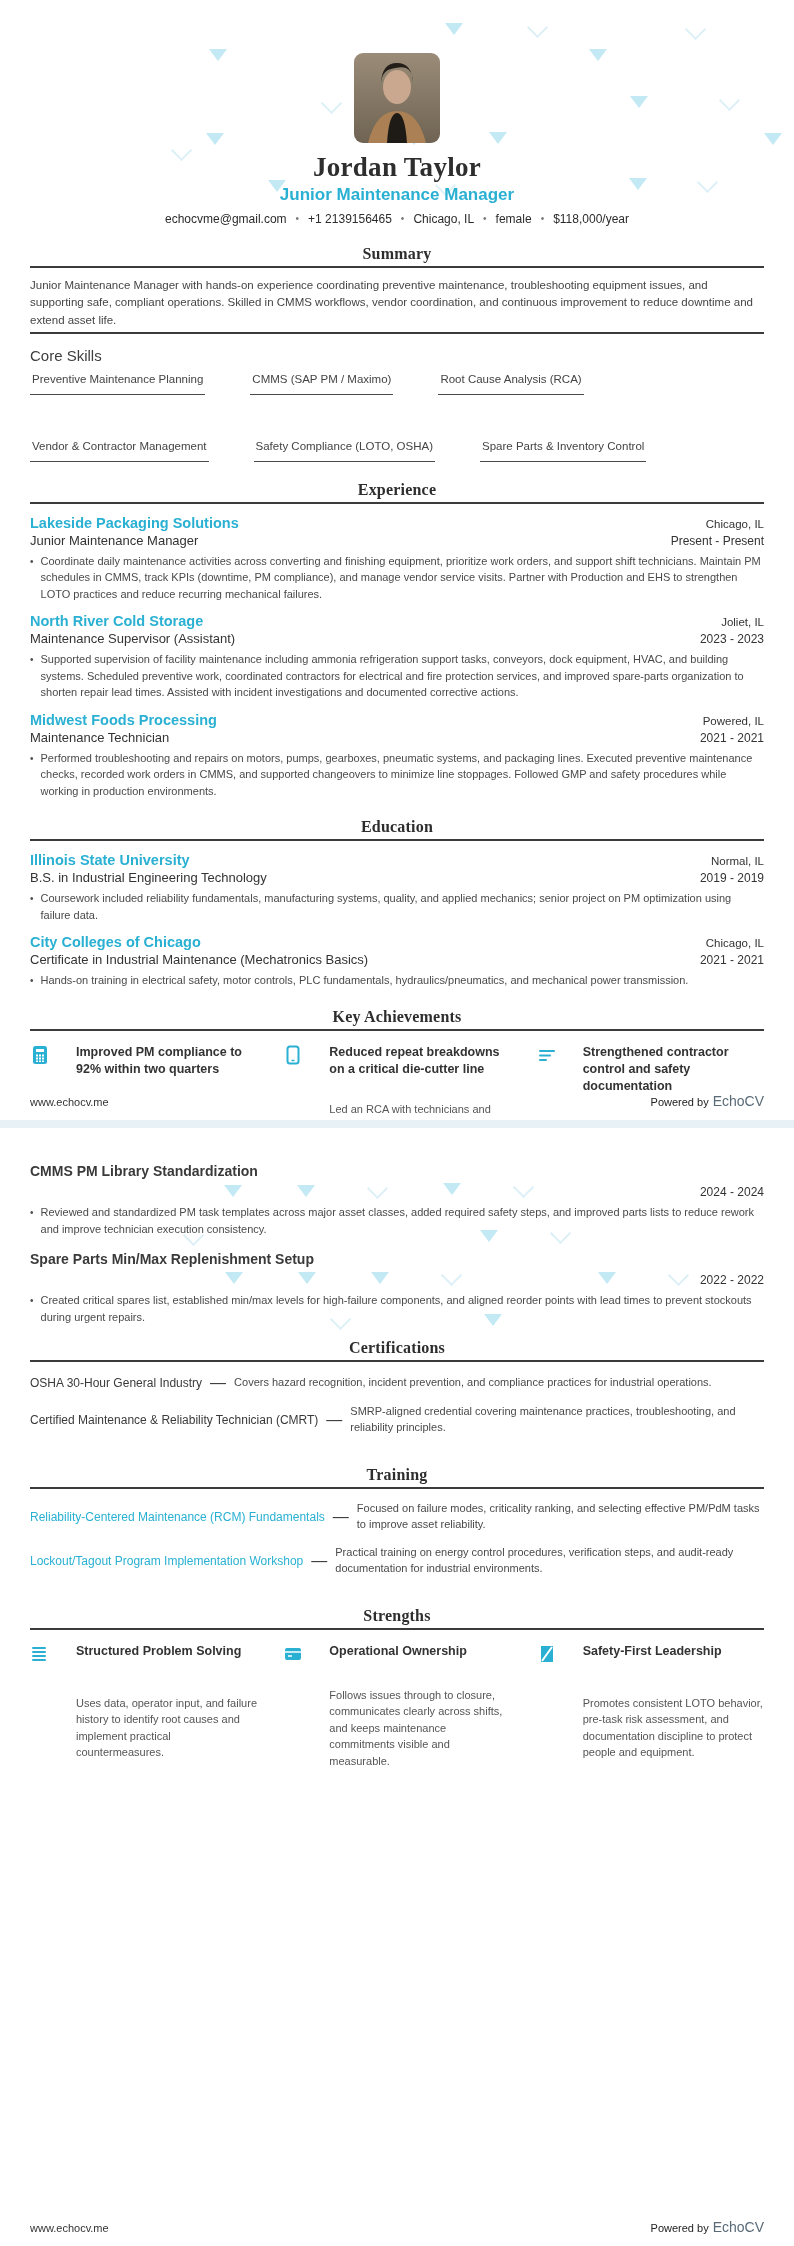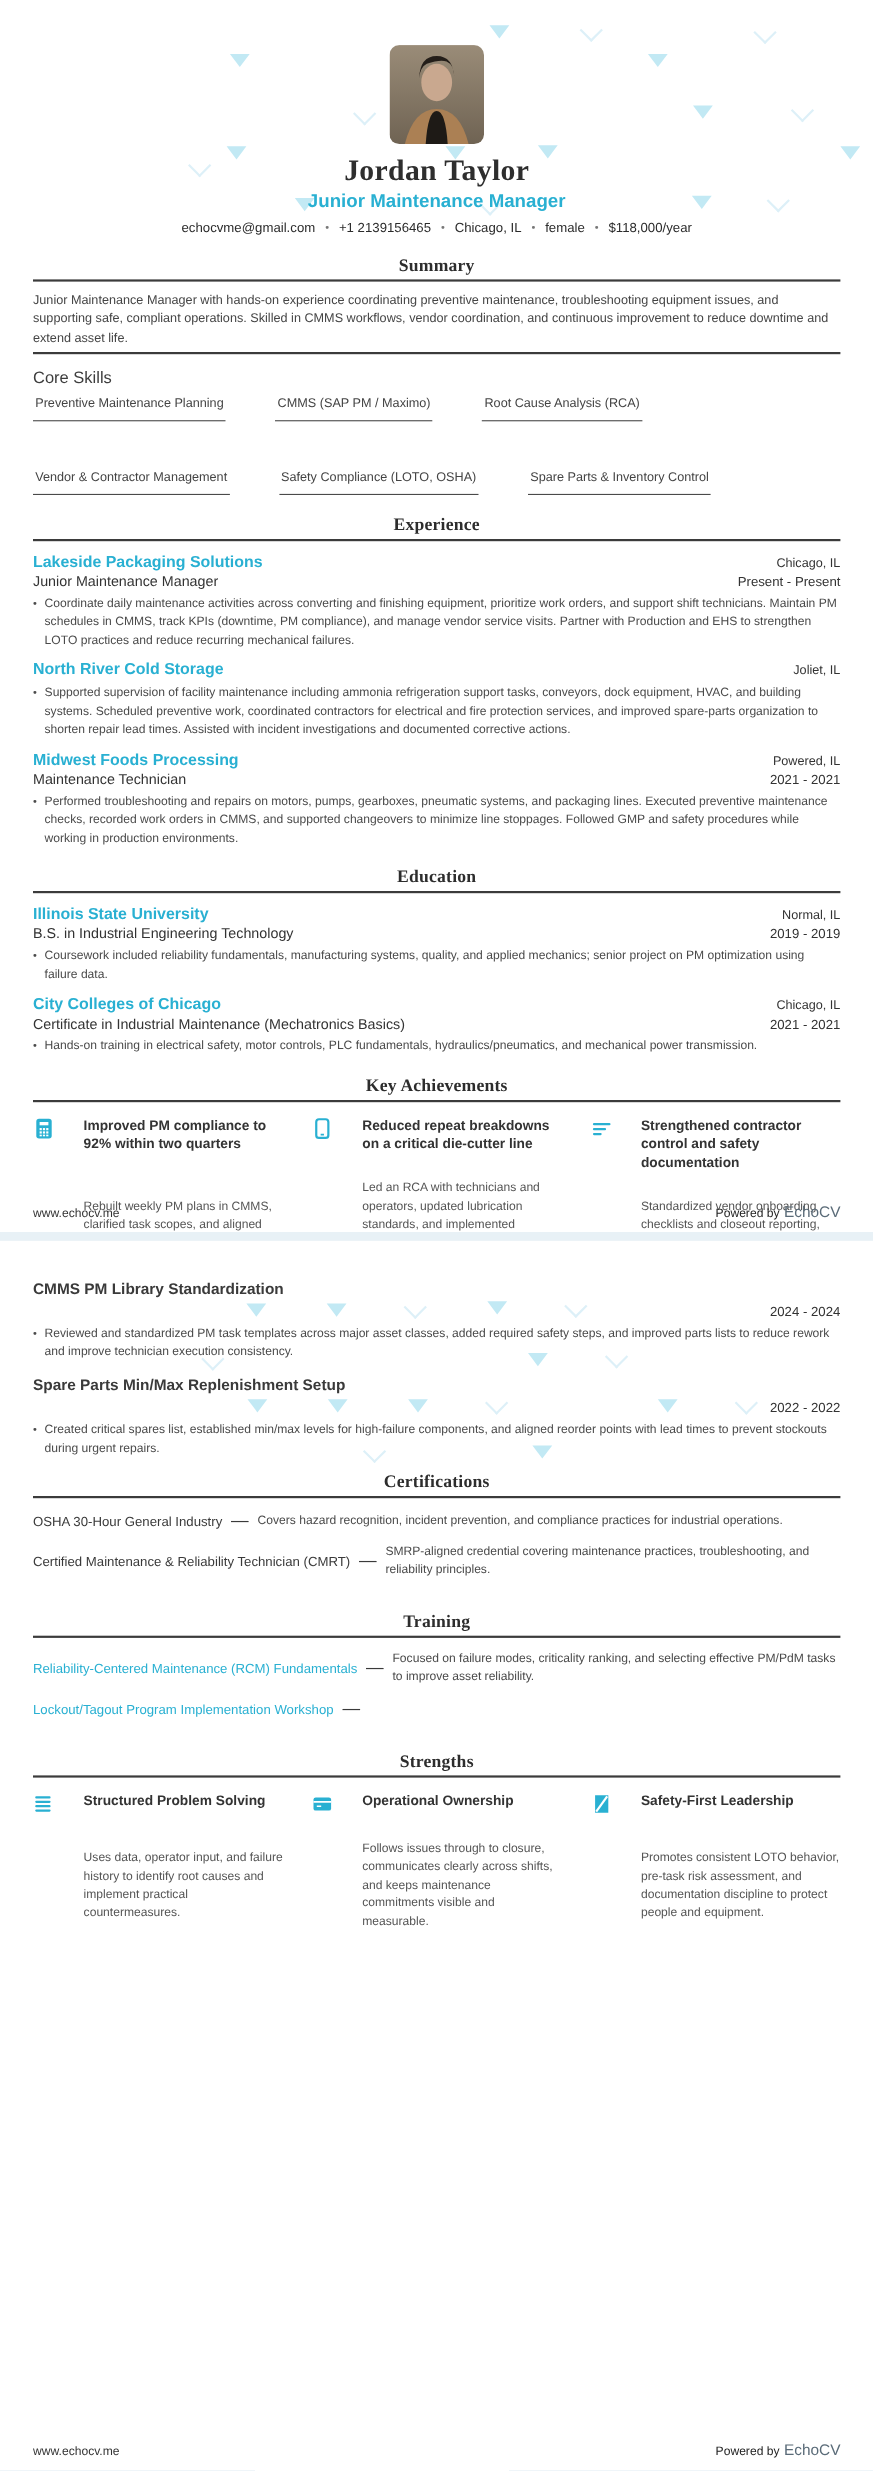--- a/index.html
+++ b/index.html
@@ -1,20 +1,20 @@
 <!DOCTYPE html>
 <html><head>
 <meta charset="utf-8">
 <style>
   html,body{margin:0;padding:0;background:#e8f1f6;}
   body{width:794px;font-family:"Liberation Sans",sans-serif;color:#3a3a3a;-webkit-font-smoothing:antialiased;}
   .page{position:relative;width:794px;background:#ffffff;overflow:hidden;}
   #page1{height:1120px;margin-bottom:8px;}
   #page2{height:1118px;}
-  .inner{padding:0 30px;position:relative;}
+  .inner{padding:12px 30px;position:relative;}
 
   
   .decor{position:absolute;inset:0;pointer-events:none;}
   .tri-f{position:absolute;width:0;height:0;border-left:9px solid transparent;border-right:9px solid transparent;border-top:12px solid #c2e9f4;}
   .tri-o{position:absolute;width:13px;height:13px;border-right:2px solid #ddf0f8;border-bottom:2px solid #ddf0f8;transform:rotate(45deg);}
 
   
   .photo-wrap{display:flex;justify-content:center;padding-top:41px;}
   .photo{width:86px;height:90px;border-radius:9px;overflow:hidden;display:block;}
   .name{text-align:center;font-family:"Liberation Serif",serif;font-weight:bold;font-size:27px;color:#2e2e2e;margin:9px 0 2px 0;letter-spacing:.3px;}
@@ -147,20 +147,24 @@
           <span class="bm">•</span>
           <span>Coordinate daily maintenance activities across converting and finishing equipment, prioritize work orders, and support shift technicians. Maintain PM schedules in CMMS, track KPIs (downtime, PM compliance), and manage vendor service visits. Partner with Production and EHS to strengthen LOTO practices and reduce recurring mechanical failures.</span>
         </div>
     </div>
 
     <div class="entry">
       <div class="row">
         <span class="company accent-text">North River Cold Storage</span>
         <span class="loc">Joliet, IL</span>
       </div>
+      <div class="row">
+        <span class="role">Maintenance Supervisor (Assistant)</span>
+        <span class="dates">2023 - 2023</span>
+      </div>
       <div class="bullet">
           <span class="bm">•</span>
           <span>Supported supervision of facility maintenance including ammonia refrigeration support tasks, conveyors, dock equipment, HVAC, and building systems. Scheduled preventive work, coordinated contractors for electrical and fire protection services, and improved spare-parts organization to shorten repair lead times. Assisted with incident investigations and documented corrective actions.</span>
         </div>
     </div>
 
     <div class="entry">
       <div class="row">
         <span class="company accent-text">Midwest Foods Processing</span>
         <span class="loc">Powered, IL</span>
@@ -320,20 +324,21 @@
     <div class="sec-title" style="margin-top:30px;">Training</div>
     <div class="sec-rule"></div>
     <div class="ct-row">
       <span class="ct-name accent-text">Reliability-Centered Maintenance (RCM) Fundamentals</span>
       <span class="dash">—</span>
       <span class="ct-desc">Focused on failure modes, criticality ranking, and selecting effective PM/PdM tasks to improve asset reliability.</span>
     </div>
     <div class="ct-row">
       <span class="ct-name accent-text">Lockout/Tagout Program Implementation Workshop</span>
       <span class="dash">—</span>
+      <span class="ct-desc">Practical training on energy control procedures, verification steps, and audit-ready documentation for industrial environments.</span>
     </div>
 
     <div class="sec-title" style="margin-top:30px;">Strengths</div>
     <div class="sec-rule"></div>
     <div class="tri-grid">
       <div class="tg-item">
         <span class="tg-icon">
           <svg width="20" height="20" viewBox="0 0 20 20">
               <g stroke="#29b0d2" stroke-width="2" stroke-linecap="round">
                 <line x1="3" y1="4" x2="15" y2="4"></line>

